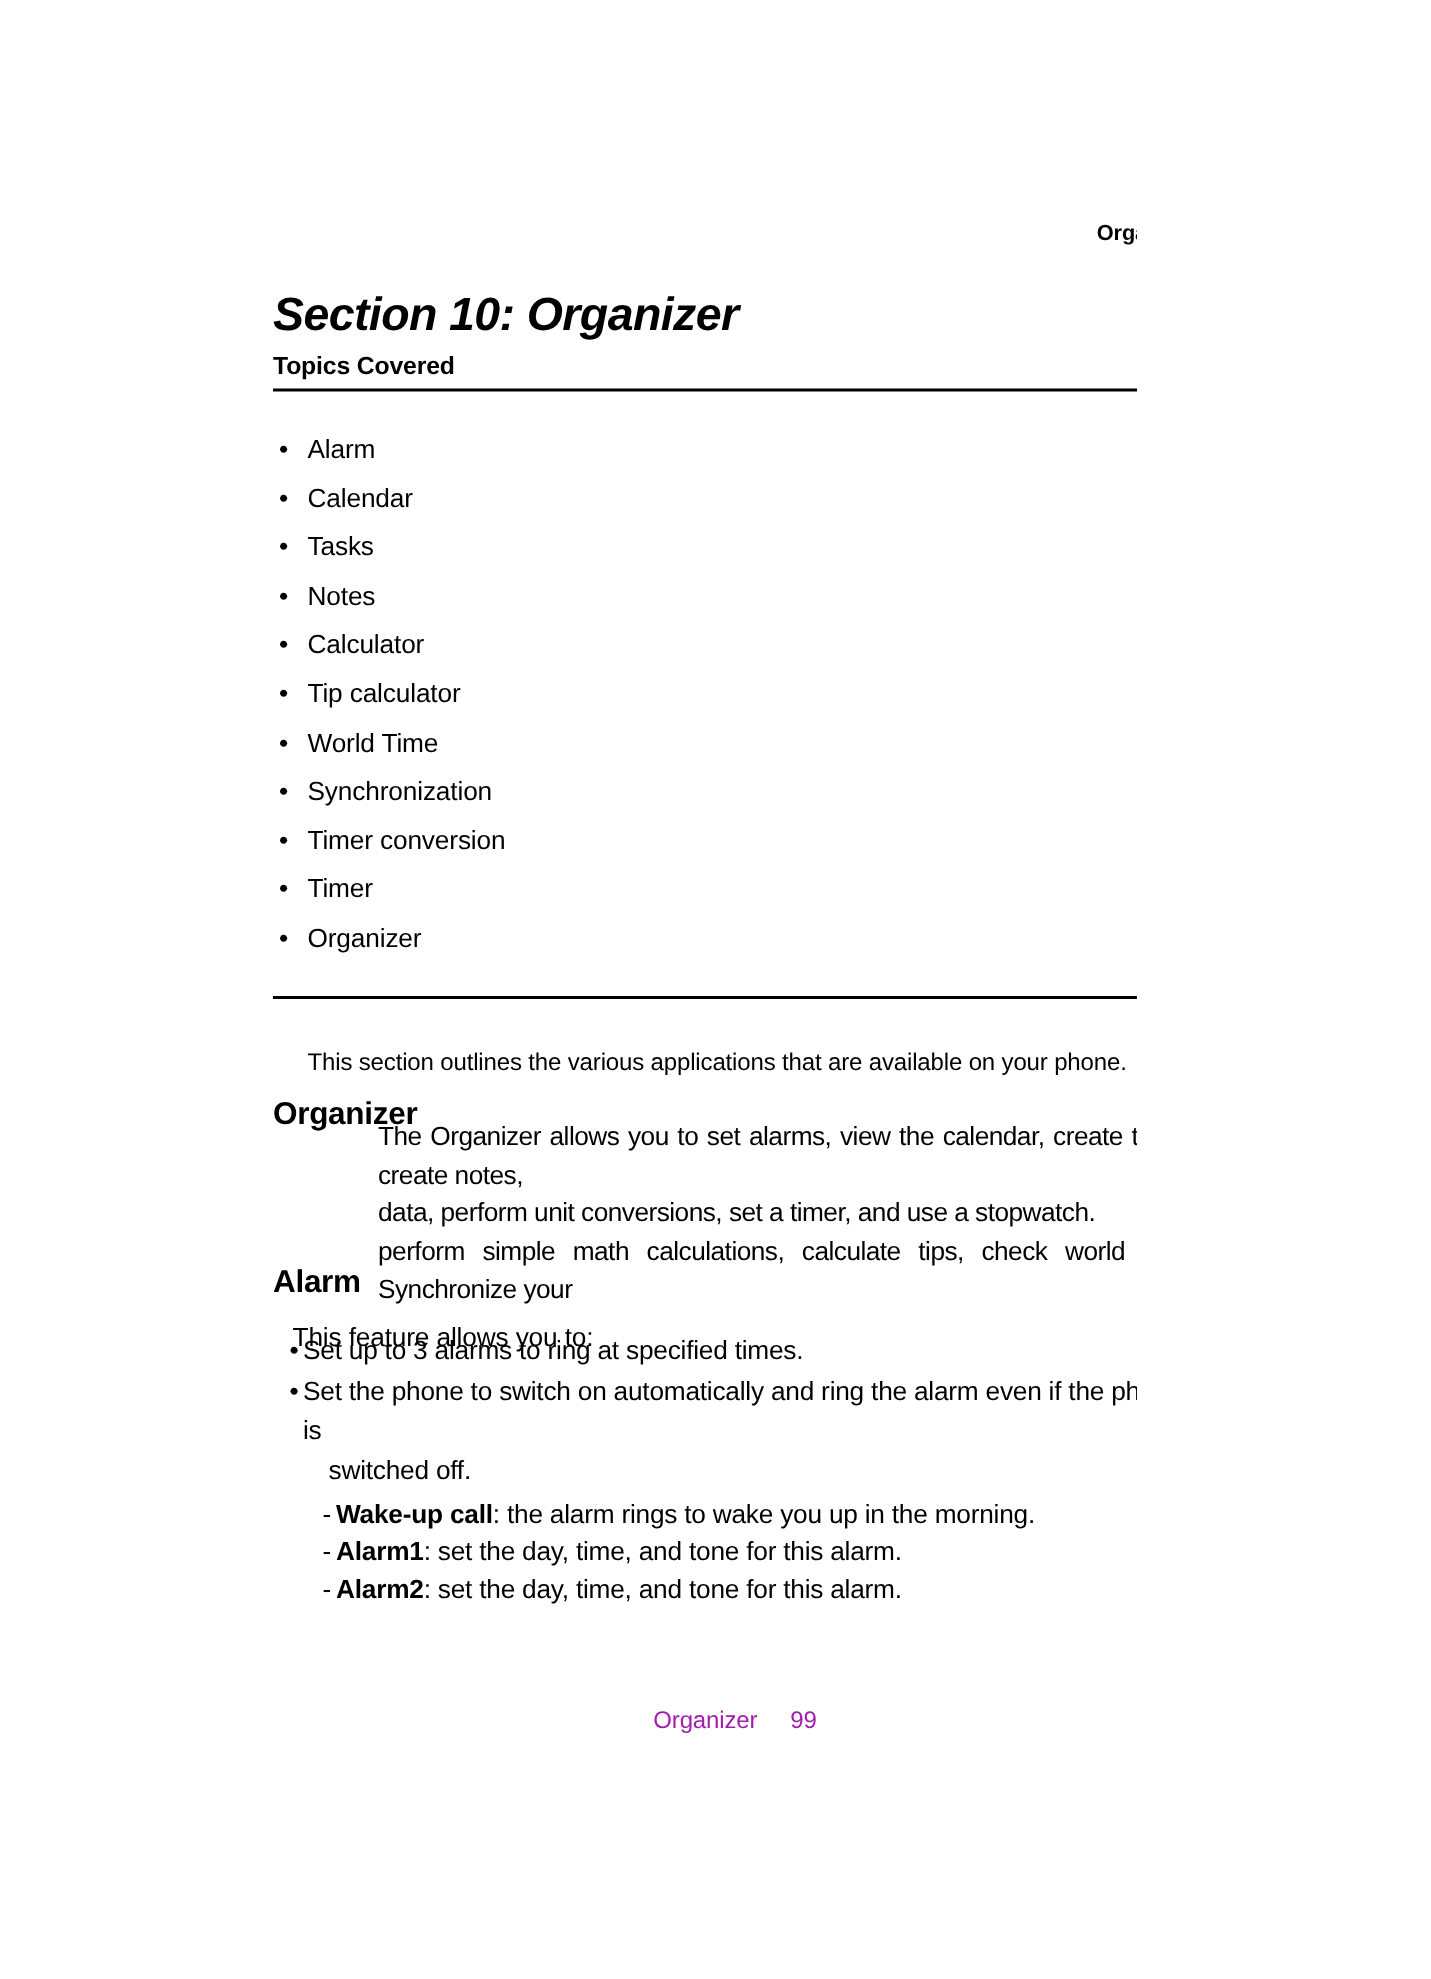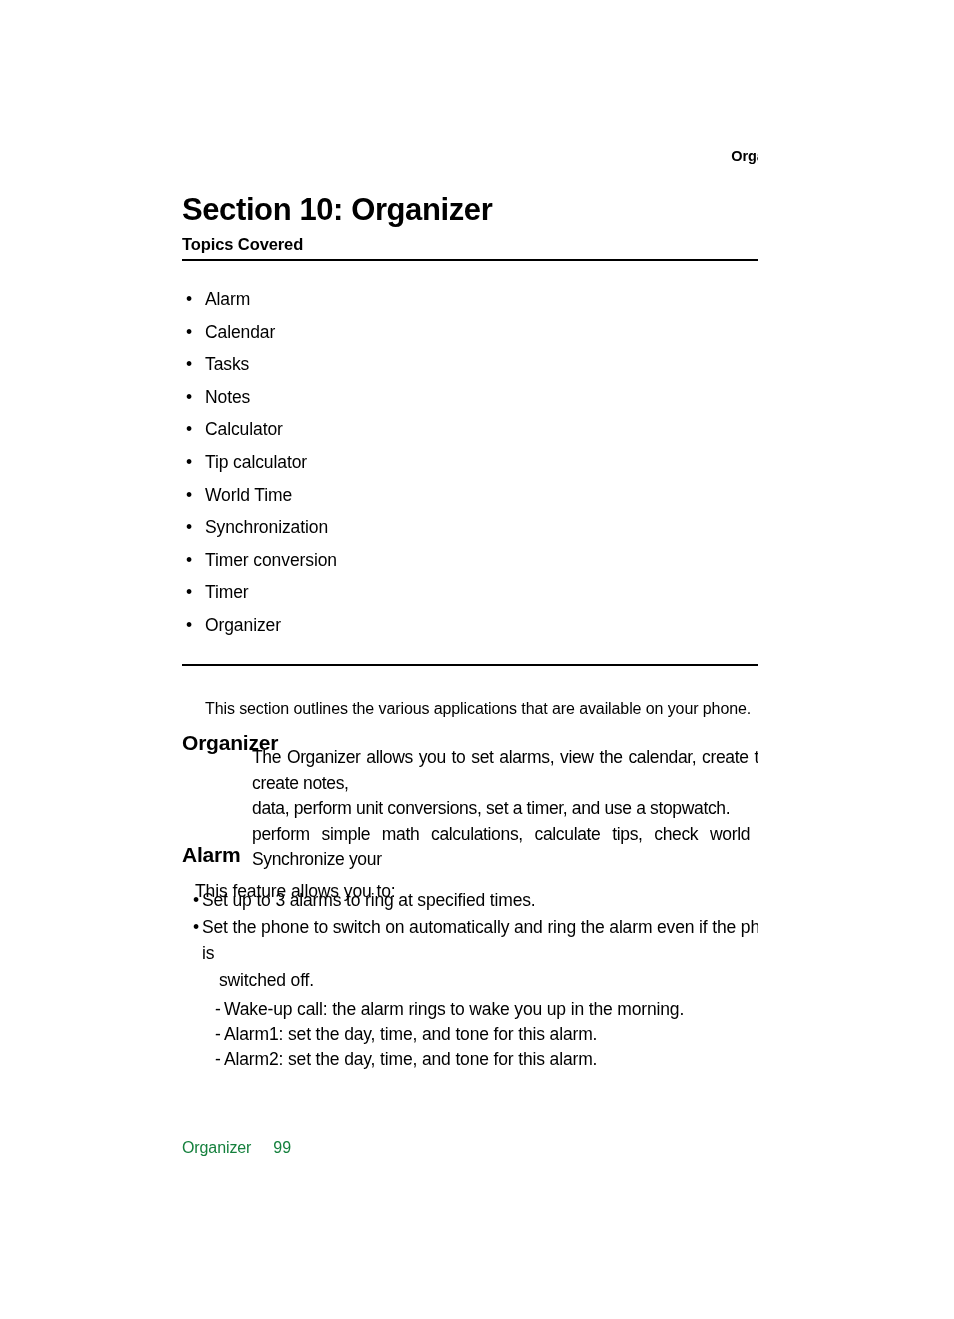--- a/index.html
+++ b/index.html
@@ -42,20 +42,21 @@
   .section-title {
     position: absolute;
     left: 182px;
     top: 171px;
     font-size: 31px;
     font-weight: bold;
     font-stretch: condensed;
     letter-spacing: -0.4px;
     line-height: 36px;
     white-space: nowrap;
+    font-style: italic;
   }
 
   
   .topics-label {
     position: absolute;
     left: 182px;
     top: 234px;
     font-size: 16.5px;
     font-weight: bold;
     font-stretch: condensed;
@@ -209,35 +210,35 @@
     white-space: nowrap;
   }
   .options-list li .dash {
     position: absolute;
     left: 0;
     top: 0;
     font-size: 17.5px;
     line-height: 25px;
   }
   .options-list li .term {
-    font-weight: normal;
+    font-weight: bold;
   }
 
   
   .footer {
     position: absolute;
     left: 182px;
     top: 1138px;
     width: 616px;
-    text-align: left;
+    text-align: center;
     font-size: 16px;
     font-stretch: condensed;
     letter-spacing: -0.1px;
     line-height: 19px;
-    color: #15803d;
+    color: #a21caf;
   }
   .footer .footer-label { margin-right: 22px; }
 </style>
 </head>
 <body>
 
 <div class="page">
 
   <div class="running-head">Organizer</div>
 

